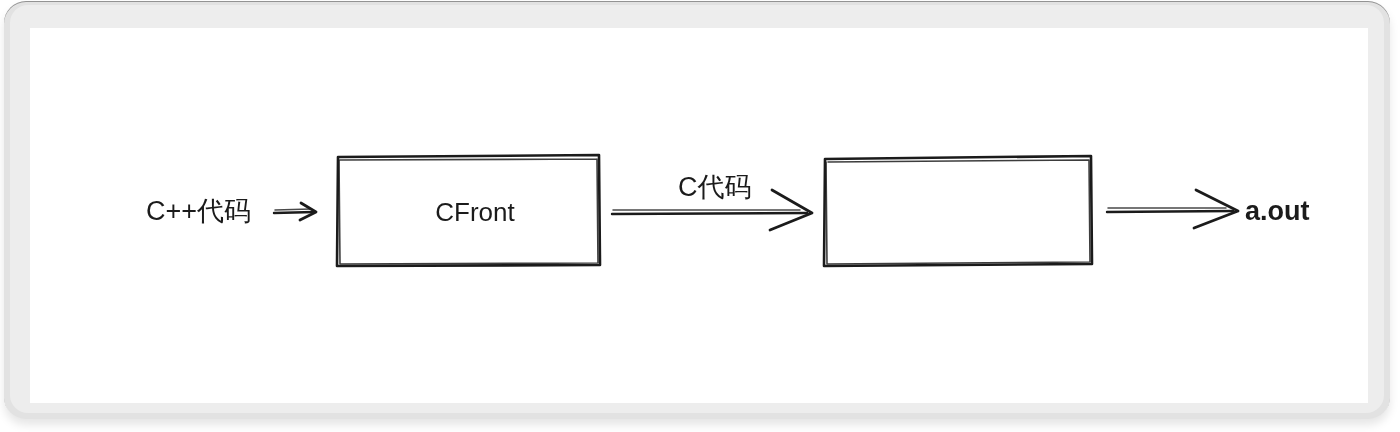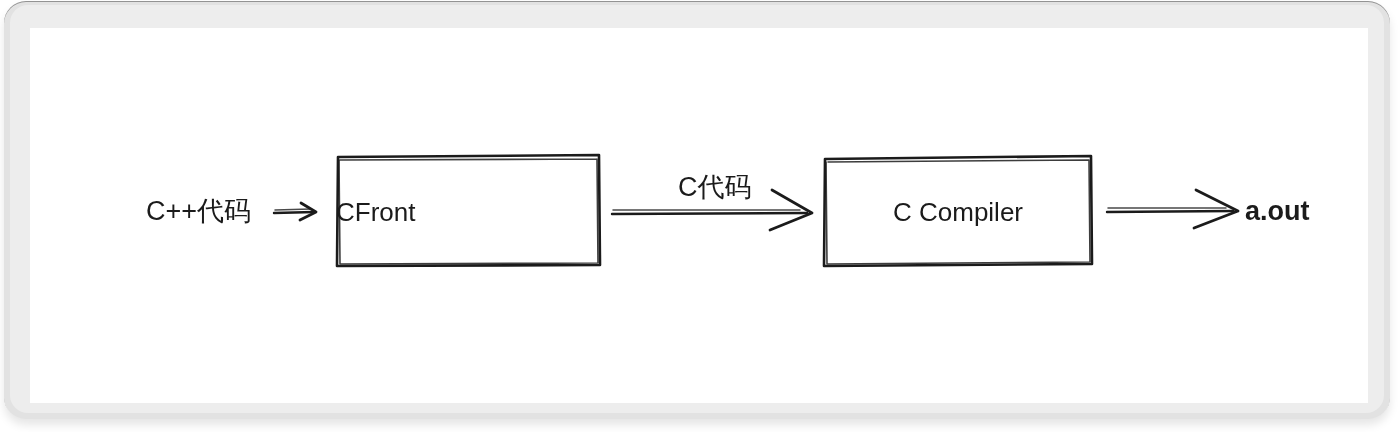--- a/index.html
+++ b/index.html
@@ -64,21 +64,21 @@
     white-space: nowrap;
     line-height: 1;
     font-weight: 400;
   }
   .lbl-edge { font-size: 27px; }
   .lbl-node { font-size: 26px; }
 
   #label-cpp-source   { left: 118px; top: 198px; }
   #label-c-source     { left: 650px; top: 174px; }
   #label-aout         { left: 1217px; top: 198px; font-weight: bold; }
-  #label-node-cfront  { left: 308px; top: 199px; width: 264px; text-align: left; }
+  #label-node-cfront  { left: 308px; top: 199px; width: 264px; text-align: center; padding-left: 7px; }
   #label-node-ccomp   { left: 796px; top: 199px; width: 268px; text-align: center; }
 </style>
 </head>
 <body>
 
 <div id="frame-outer">
   <div id="frame-bezel"></div>
   <div id="frame-bezel2"></div>
   <div id="canvas-surface"></div>
 
@@ -126,16 +126,15 @@
     </svg>
 
     <span class="lbl lbl-edge" id="label-cpp-source">C++代码</span>
 
     <span class="lbl lbl-edge" id="label-c-source">C代码</span>
 
     <span class="lbl lbl-edge" id="label-aout">a.out</span>
 
     <span class="lbl lbl-node" id="label-node-cfront">CFront</span>
 
-    <span class="lbl lbl-node" id="label-node-ccomp">C Compiler</span>
 
   </div>
 </div>
 
 </body></html>

